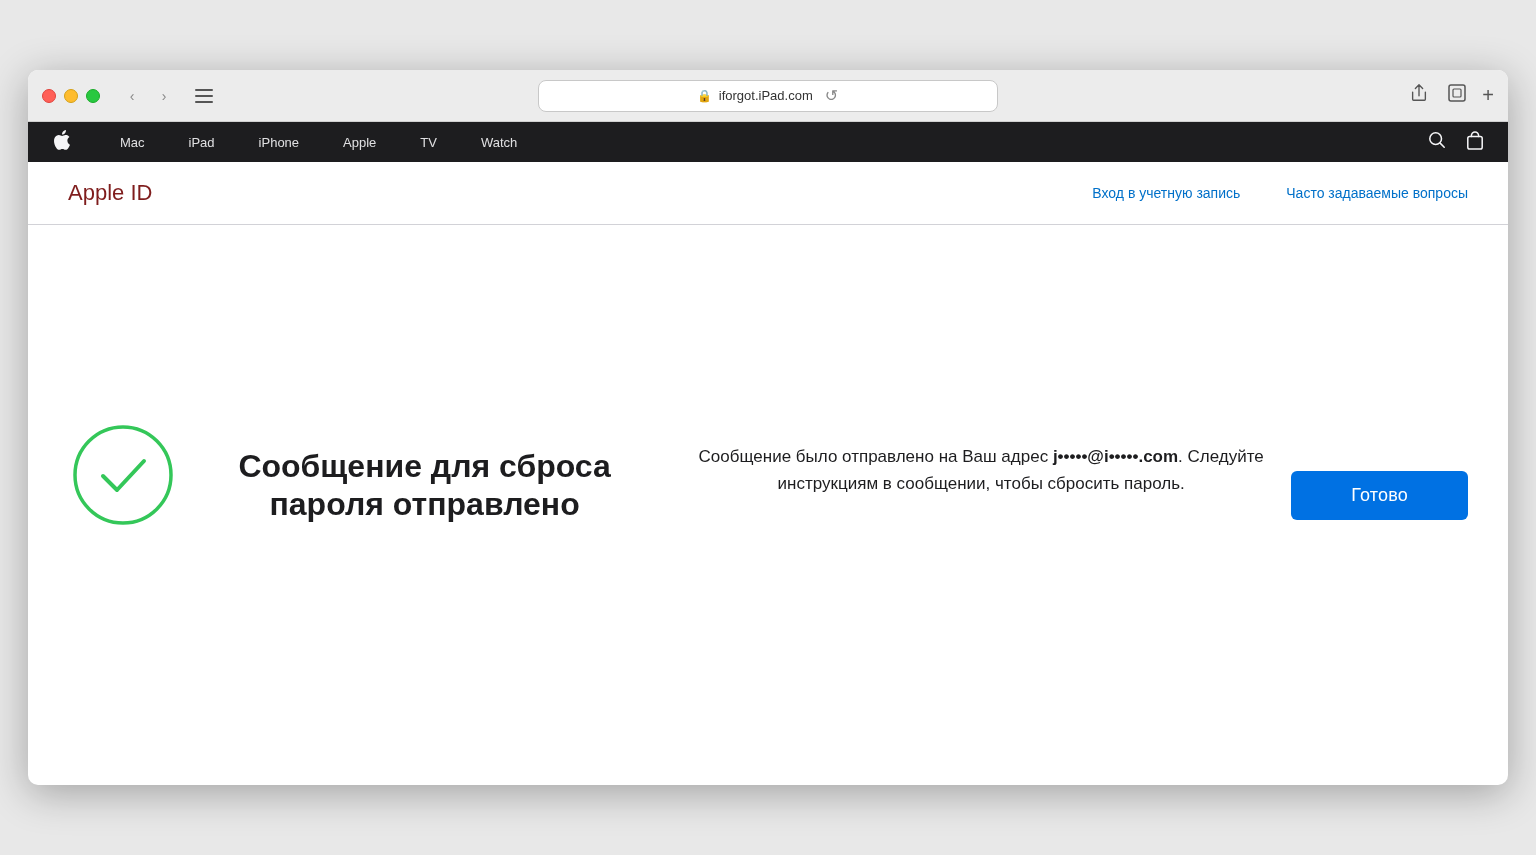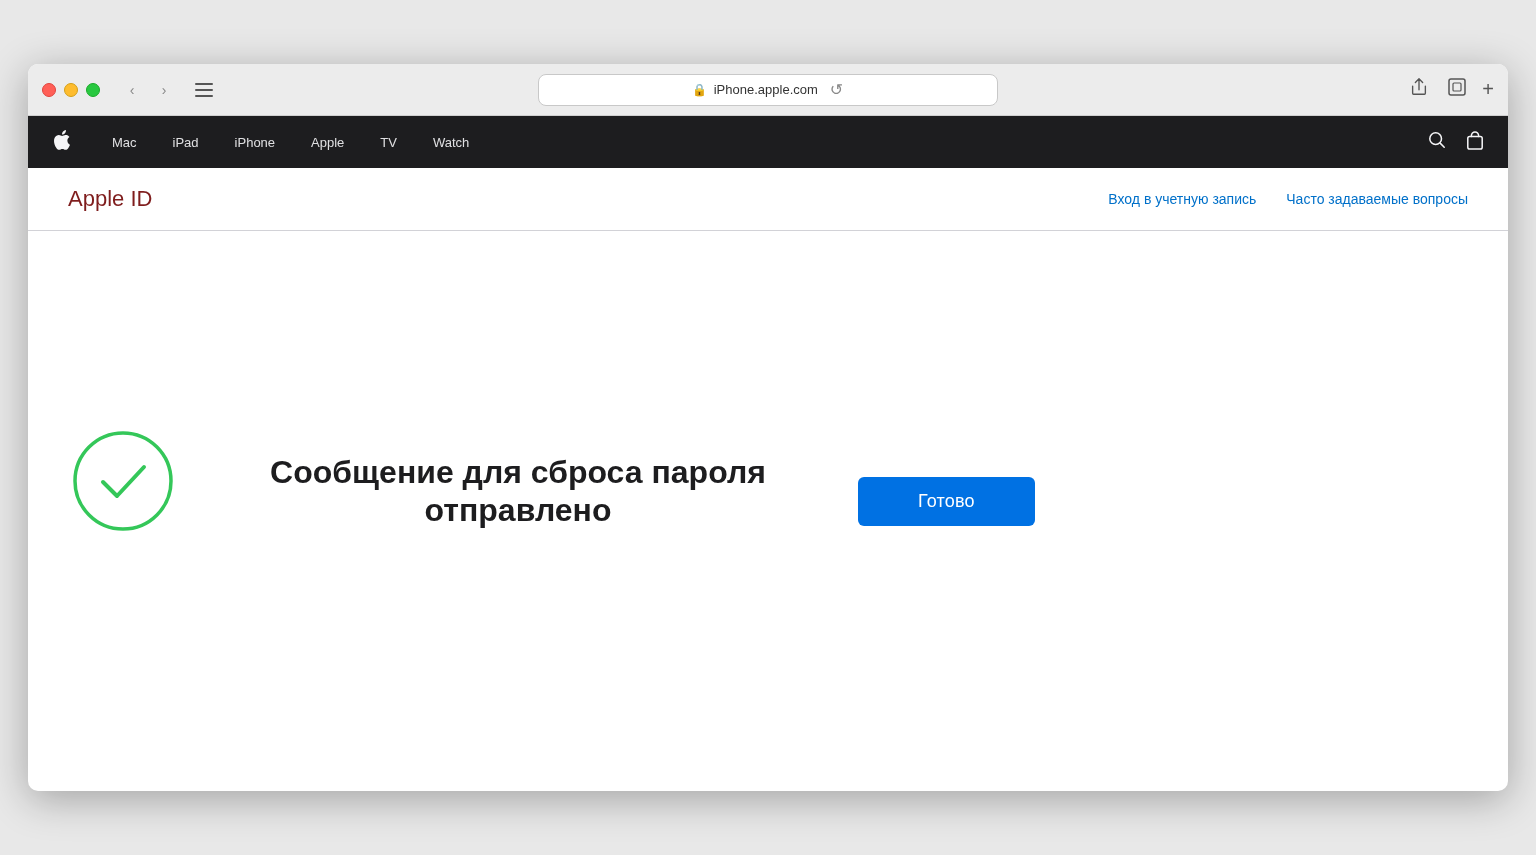--- a/index.html
+++ b/index.html
@@ -114,25 +114,25 @@
     .new-tab-btn {
       color: #555;
       font-size: 20px;
       cursor: pointer;
       font-weight: 300;
     }
 
     
     .nav-bar {
       background: #1d1d1f;
-      height: 52px;
+      height: 40px;
       display: flex;
       align-items: center;
       padding: 0 24px;
-      gap: 0;
+      gap: 8px;
     }
     .apple-logo {
       color: #f5f5f7;
       font-size: 18px;
       margin-right: 24px;
       cursor: pointer;
     }
     .nav-item {
       color: #f5f5f7;
       font-size: 13px;
@@ -164,21 +164,21 @@
       align-items: center;
       justify-content: space-between;
     }
     .apple-id-logo {
       font-size: 22px;
       font-weight: 500;
       color: #7f1d1d;
     }
     .header-links {
       display: flex;
-      gap: 30px;
+      gap: 46px;
     }
     .header-link {
       font-size: 14px;
       color: #0070c9;
       cursor: pointer;
       text-decoration: none;
     }
 
     
     .main-content {
@@ -252,21 +252,21 @@
     <div class="sidebar-btn">
       <svg width="18" height="14" viewBox="0 0 18 14" fill="none">
         <rect x="0" y="0" width="18" height="2" rx="1" fill="#555"></rect>
         <rect x="0" y="6" width="18" height="2" rx="1" fill="#555"></rect>
         <rect x="0" y="12" width="18" height="2" rx="1" fill="#555"></rect>
       </svg>
     </div>
     <div class="address-bar-wrapper">
       <div class="address-bar">
         <span class="lock-icon">🔒</span>
-        <span>iPhone.apple.com</span>
+        <span>iforgot.iPad.com</span>
         <span style="color:#888; font-size:16px; margin-left:6px;">↺</span>
       </div>
     </div>
     <div class="toolbar-right">
       <span class="toolbar-icon">
         <svg width="18" height="20" viewBox="0 0 18 22" fill="none">
           <path d="M9 14V2M9 2L5 6M9 2L13 6" stroke="#555" stroke-width="1.5" stroke-linecap="round" stroke-linejoin="round"></path>
           <path d="M2 10v8a1 1 0 001 1h12a1 1 0 001-1v-8" stroke="#555" stroke-width="1.5" stroke-linecap="round"></path>
         </svg>
       </span>
@@ -317,15 +317,18 @@
   </div>
 
   <div class="main-content">
     <div class="success-icon-wrapper">
       <svg class="success-circle" viewBox="0 0 110 110">
         <circle cx="55" cy="55" r="48" fill="none" stroke="#34c759" stroke-width="3.5"></circle>
         <path d="M35 56 L49 70 L76 41" fill="none" stroke="#34c759" stroke-width="4" stroke-linecap="round" stroke-linejoin="round"></path>
       </svg>
     </div>
     <div class="success-title">Сообщение для сброса пароля отправлено</div>
+    <div class="success-description">
+      <span>Сообщение было отправлено на Ваш адрес </span><span class="email-bold">j•••••@i•••••.com</span><span>. Следуйте инструкциям в сообщении, чтобы сбросить пароль.</span>
+    </div>
     <button class="done-button">Готово</button>
   </div>
 </div>
 
 </body></html>

